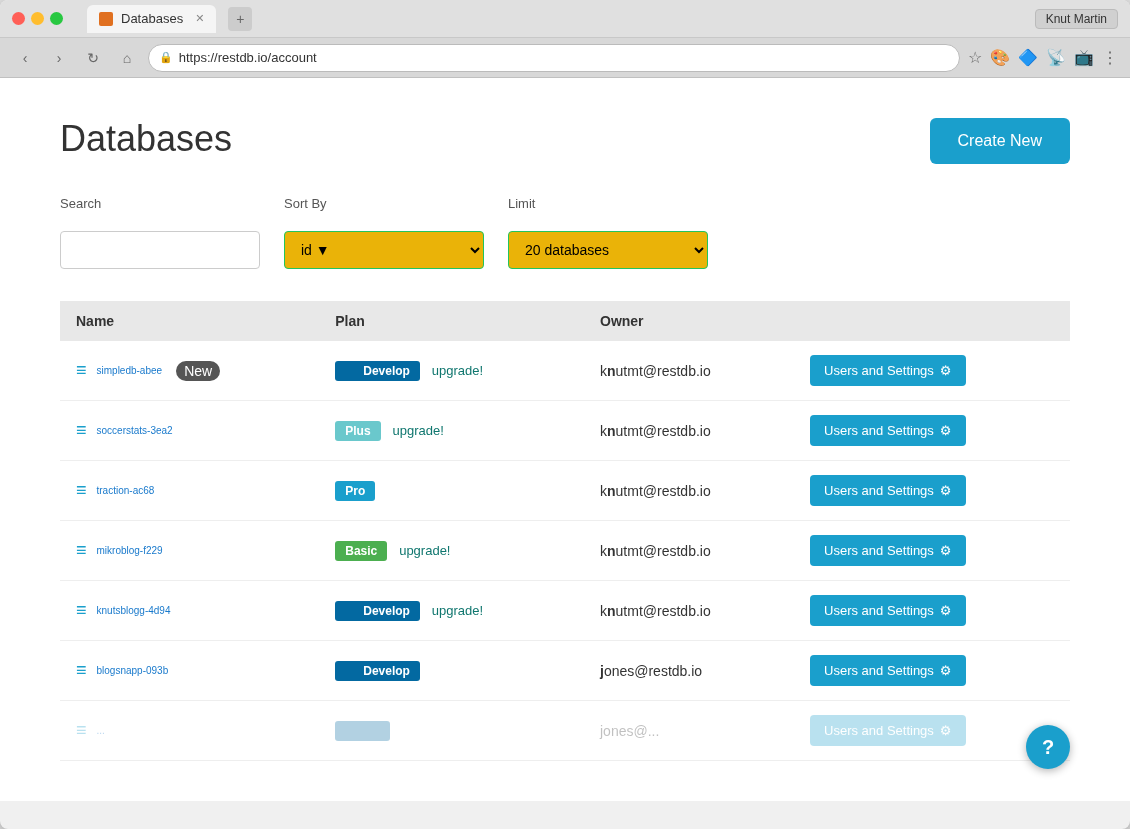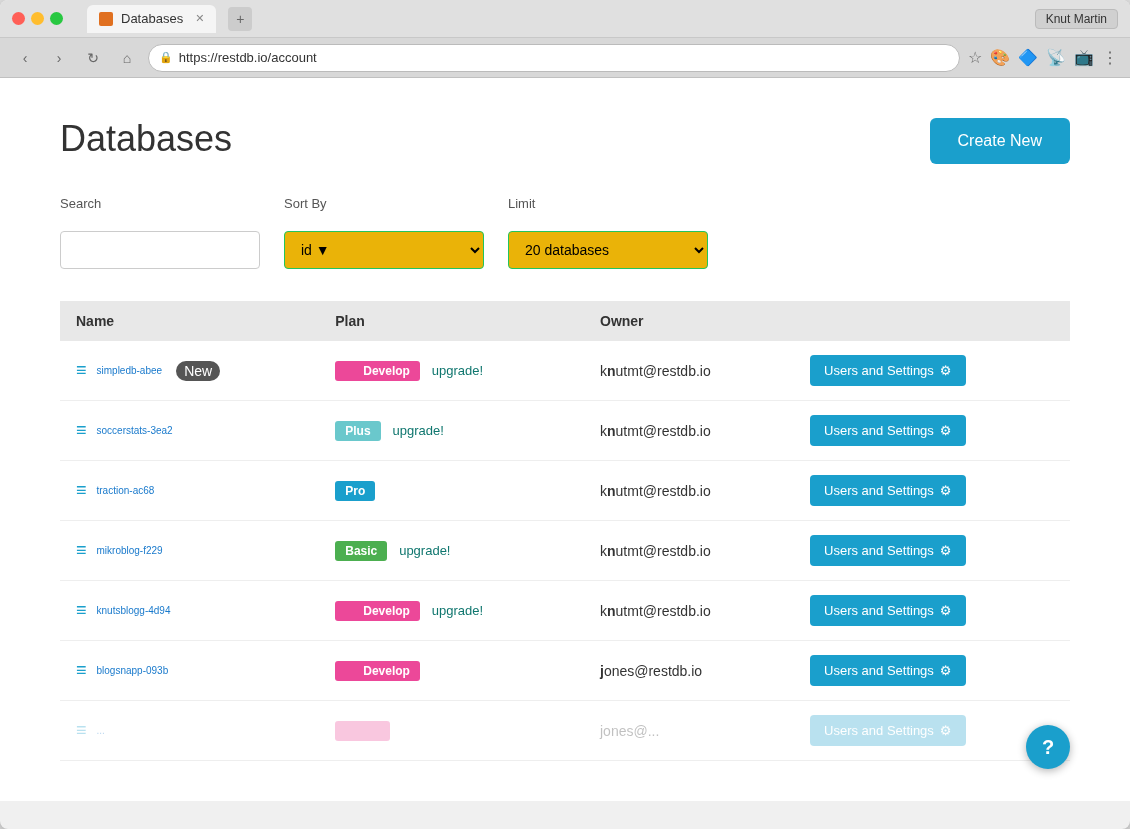--- a/index.html
+++ b/index.html
@@ -271,21 +271,21 @@
       margin-left: 4px;
     }
     .plan-badge {
       border-radius: 3px;
       padding: 3px 10px;
       font-size: 12px;
       font-weight: 600;
       color: white;
       display: inline-block;
     }
-    .plan-develop { background: #ec4899; padding-left: 28px; }
+    .plan-develop { background: #0369a1; padding-left: 28px; }
     .plan-plus { background: #6ac8cc; }
     .plan-pro { background: #1a9fcc; }
     .plan-basic { background: #4caf50; }
     .upgrade-link {
       color: #0f766e;
       font-size: 13px;
       text-decoration: none;
       margin-left: 8px;
     }
     .settings-btn {

